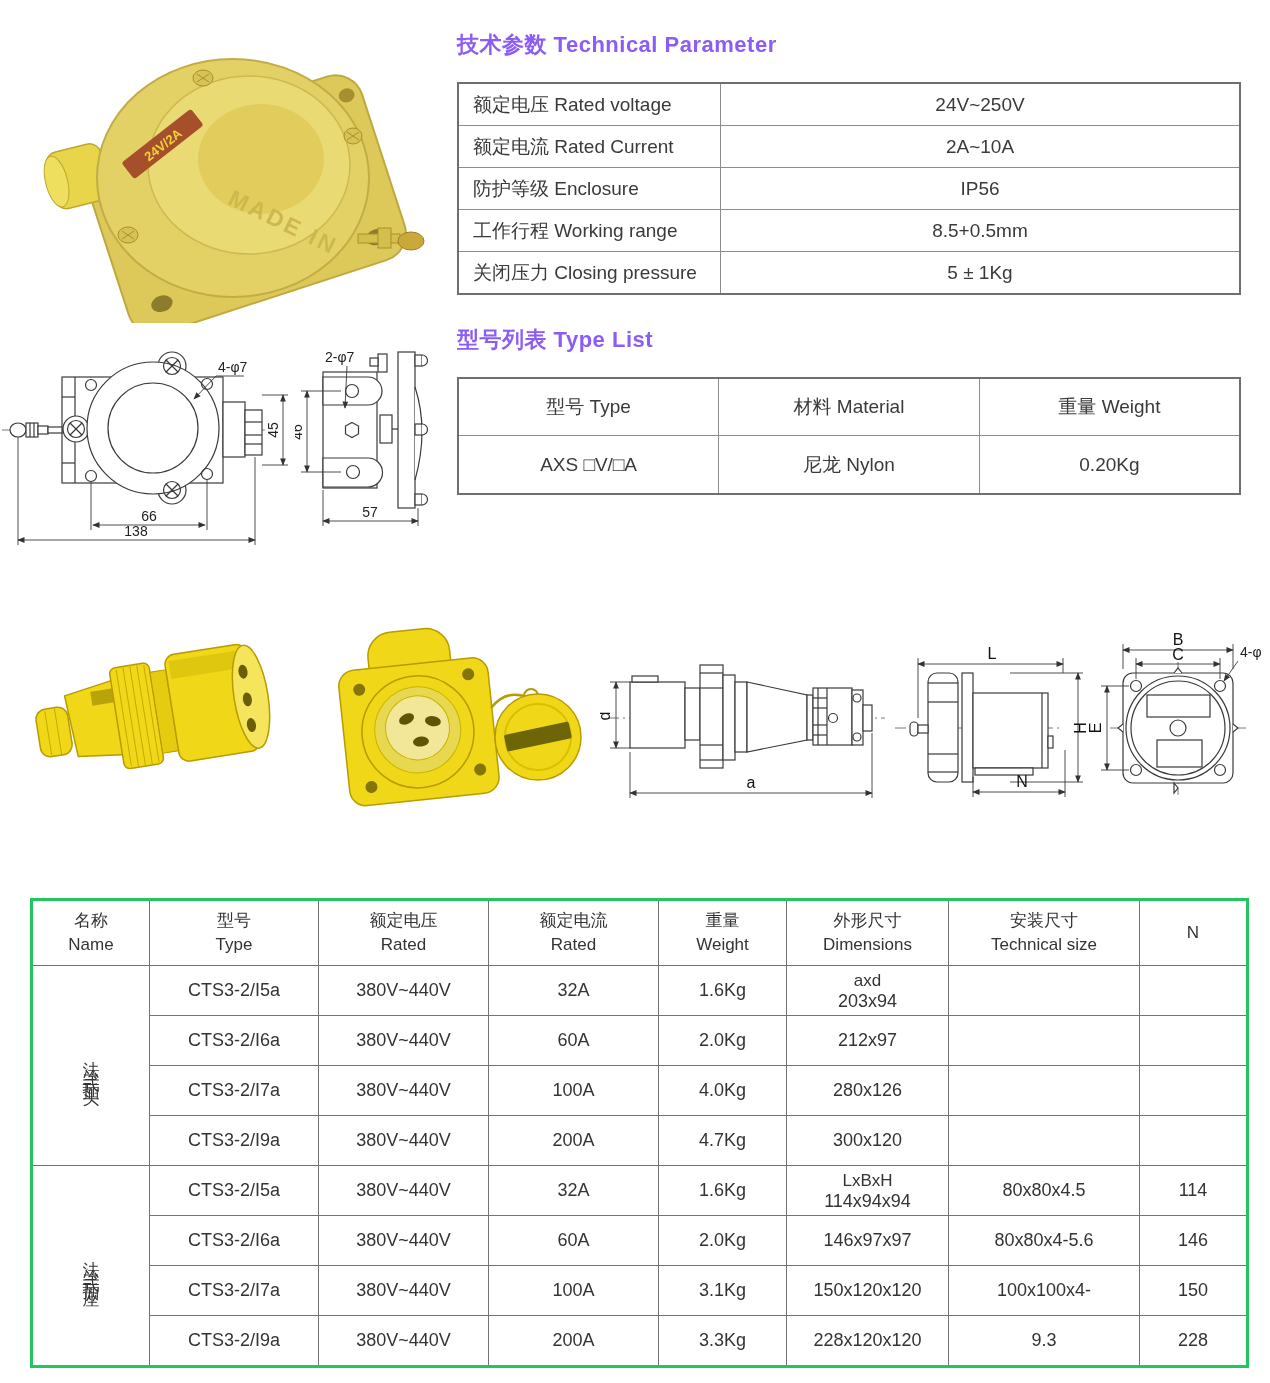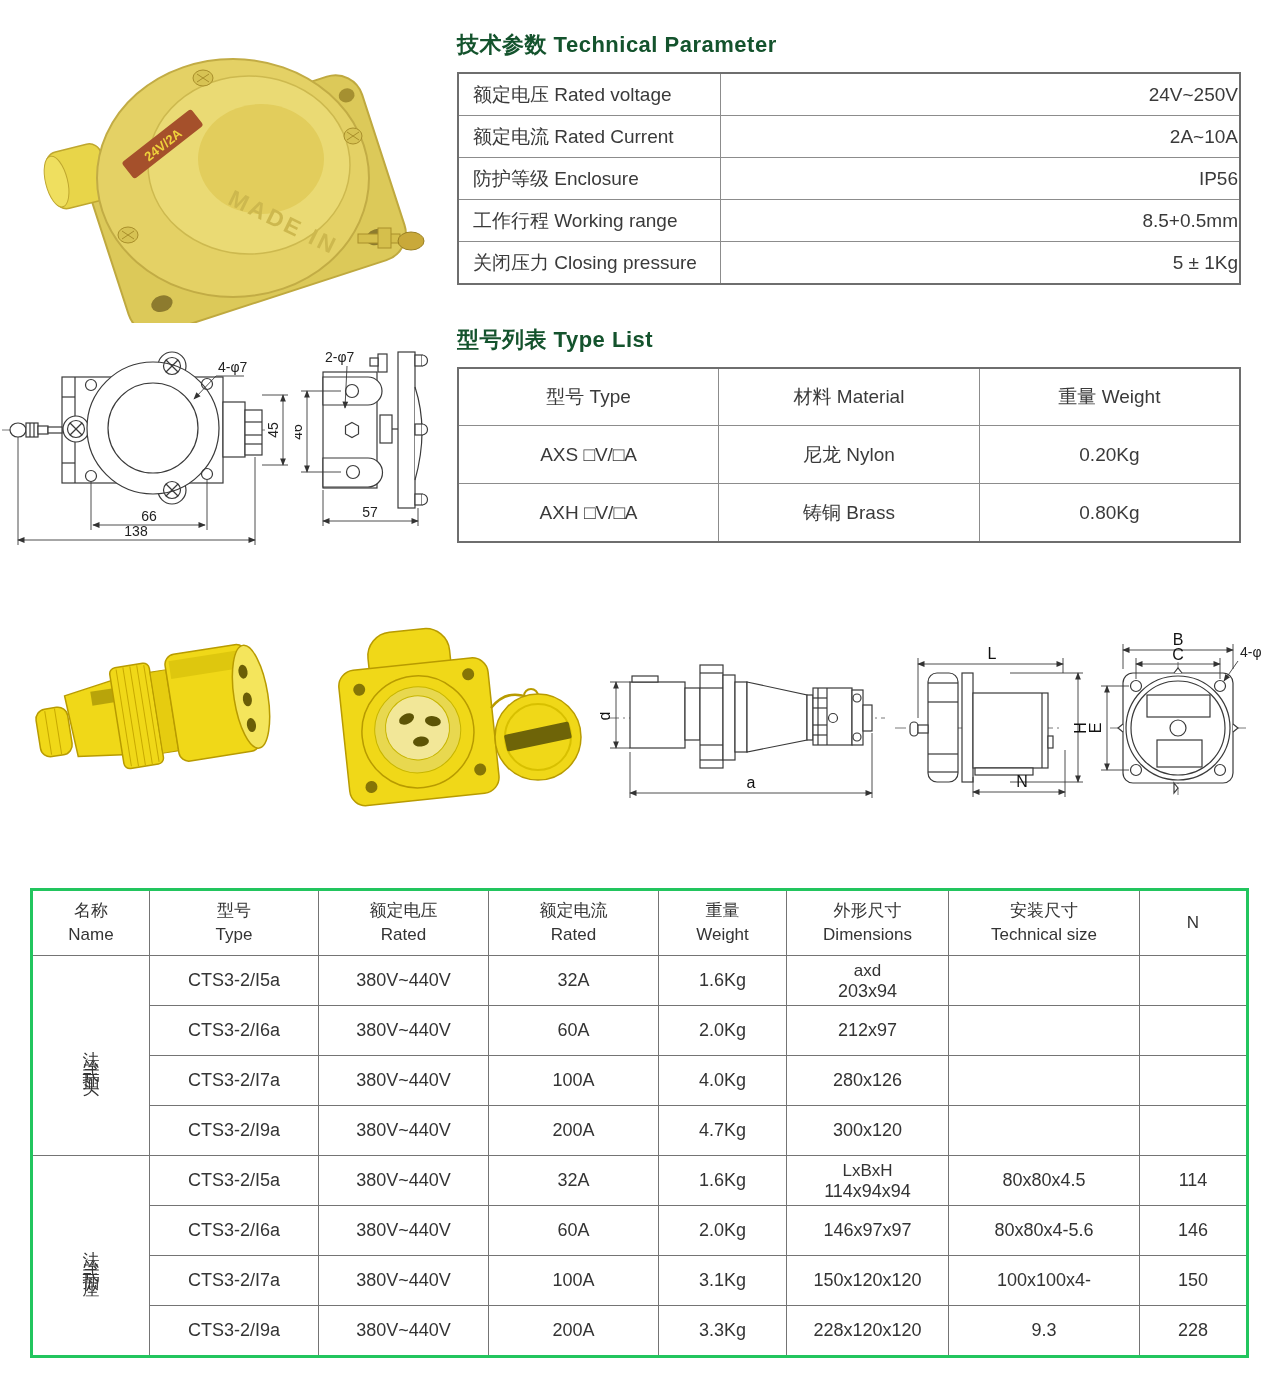--- a/index.html
+++ b/index.html
@@ -1,28 +1,28 @@
 <!DOCTYPE html>
 <html><head>
 <meta charset="utf-8">
 <style>
   html,body{margin:0;padding:0;background:#ffffff;}
   .page{position:relative;width:1270px;height:1383px;background:#fff;
         font-family:"Liberation Sans",sans-serif;color:#333;overflow:hidden;}
   .abs{position:absolute;}
-  .heading{font-size:22px;font-weight:bold;color:#14532d;letter-spacing:0.5px;white-space:nowrap;}
+  .heading{font-size:22px;font-weight:bold;color:#8b5cf6;letter-spacing:0.5px;white-space:nowrap;}
   .spec-title{font-size:21px;color:#2b2b2b;white-space:nowrap;}
 
-  table{border-collapse:collapse;table-layout:fixed;}
+  table{border-collapse:collapse;table-layout:fixed;margin-top:10px;}
 
   
   .tech-table{width:784px;border:2px solid #6e6e6e;}
   .tech-table td{border:1px solid #8c8c8c;height:39px;font-size:19px;color:#3a3a3a;}
   .tech-table td.lab{width:246px;padding-left:14px;text-align:left;}
-  .tech-table td.val{text-align:right;}
+  .tech-table td.val{text-align:center;}
 
   
   .type-table{width:784px;border:2px solid #6e6e6e;}
   .type-table td{border:1px solid #8c8c8c;text-align:center;font-size:19px;color:#3a3a3a;}
   .type-table tr.hd td{height:54px;}
   .type-table tr.bd td{height:55px;}
 
   
   .spec-table{width:1216px;border:3px solid #22c55e;}
   .spec-table th,.spec-table td{border:1.5px solid #747474;text-align:center;
@@ -119,25 +119,20 @@
     <tbody>
         <tr class="hd">
           <td>型号 Type</td>
           <td>材料 Material</td>
           <td>重量 Weight</td>
         </tr>
         <tr class="bd">
           <td>AXS □V/□A</td>
           <td>尼龙 Nylon</td>
           <td>0.20Kg</td>
-        </tr>
-        <tr class="bd">
-          <td>AXH □V/□A</td>
-          <td>铸铜 Brass</td>
-          <td>0.80Kg</td>
         </tr>
       </tbody>
   </table>
 
   <svg class="abs" style="left:0px;top:340px" width="300" height="230" viewBox="0 0 300 230">
     <defs>
         <marker id="arA" viewBox="0 0 10 10" refX="9" refY="5" markerWidth="10" markerHeight="8" orient="auto-start-reverse">
           <path d="M0,1 L10,5 L0,9 z" fill="#333"></path>
         </marker>
       </defs>

